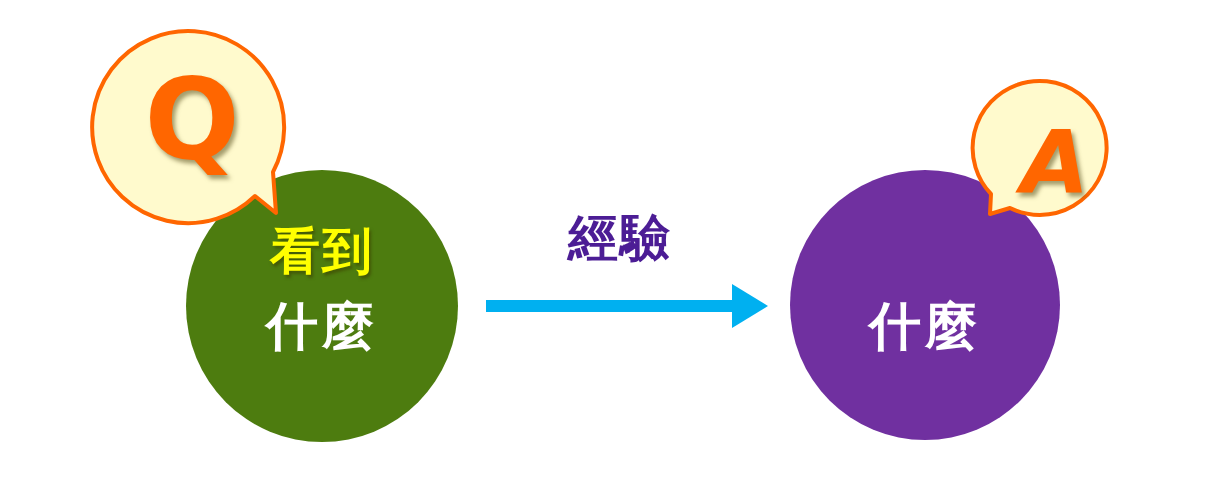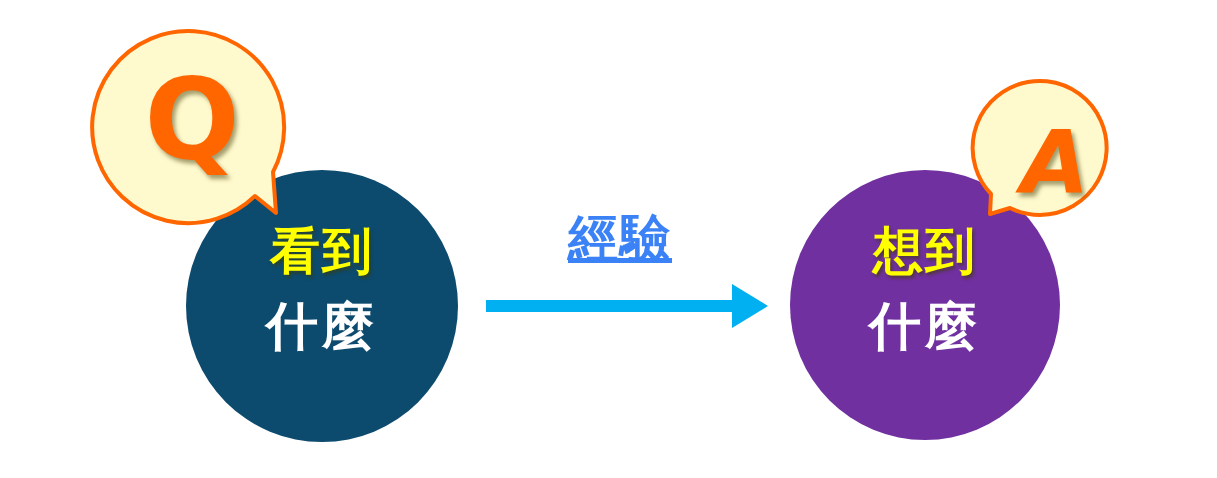--- a/index.html
+++ b/index.html
@@ -16,27 +16,26 @@
   .arrow-label { position:absolute; left:540px; top:205px; width:160px; text-align:center;
                  font-size:50px; font-weight:bold; letter-spacing:2px; }
   .bubble-letter { position:absolute; text-align:center; font-weight:bold;
                    text-shadow:3px 4px 4px rgba(90,80,30,0.55); }
   .q-letter { left:102px; top:45px; width:180px; font-size:112px; line-height:150px; }
   .a-letter { left:995px; top:100px; width:120px; font-size:88px; line-height:126px; font-style:italic; }
 </style>
 </head>
 <body>
 
-<div class="circle circle-blue" style="background:#0c4a6e;">
+<div class="circle circle-blue" style="background:#4d7c0f;">
   <div class="circle-text line1">看到</div>
   <div class="circle-text line2">什麼</div>
 </div>
 
 <div class="circle circle-purple" style="background:#7030a0;">
-  <div class="circle-text line1">想到</div>
   <div class="circle-text line2">什麼</div>
 </div>
 
 <svg class="layer" width="1217" height="478" viewBox="0 0 1217 478">
 
   <g>
     <path d="M 255 196
              A 96 96 0 1 1 273 172
              L 276 213
              Z" fill="#fffacd" stroke="#ff6600" stroke-width="4" stroke-linejoin="round"></path>
@@ -51,13 +50,13 @@
 
   <g>
     <rect x="486" y="300" width="248" height="12" fill="#00b0f0"></rect>
     <polygon points="732,284 768,306 732,328" fill="#00b0f0"></polygon>
   </g>
 </svg>
 
 <div class="bubble-letter q-letter" style="color:#ff6600;">Q</div>
 <div class="bubble-letter a-letter" style="color:#ff6600;">A</div>
 
-<div class="arrow-label" style="color:#3b82f6;text-decoration:underline;">經驗</div>
+<div class="arrow-label" style="color:#4c1d95;">經驗</div>
 
 </body></html>

